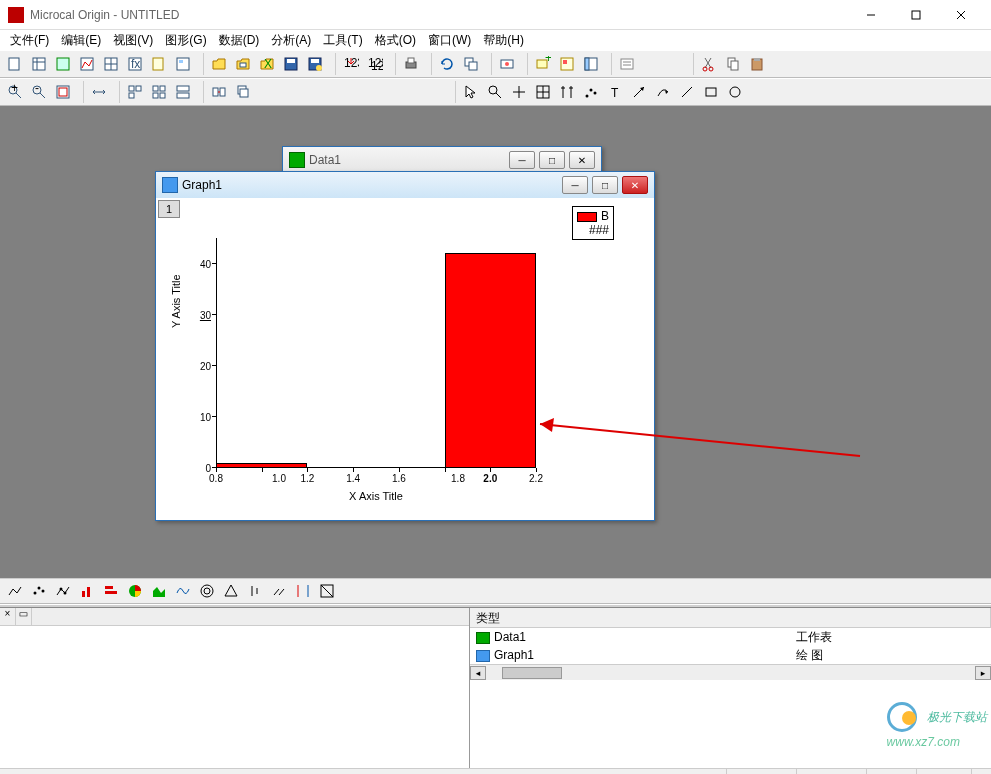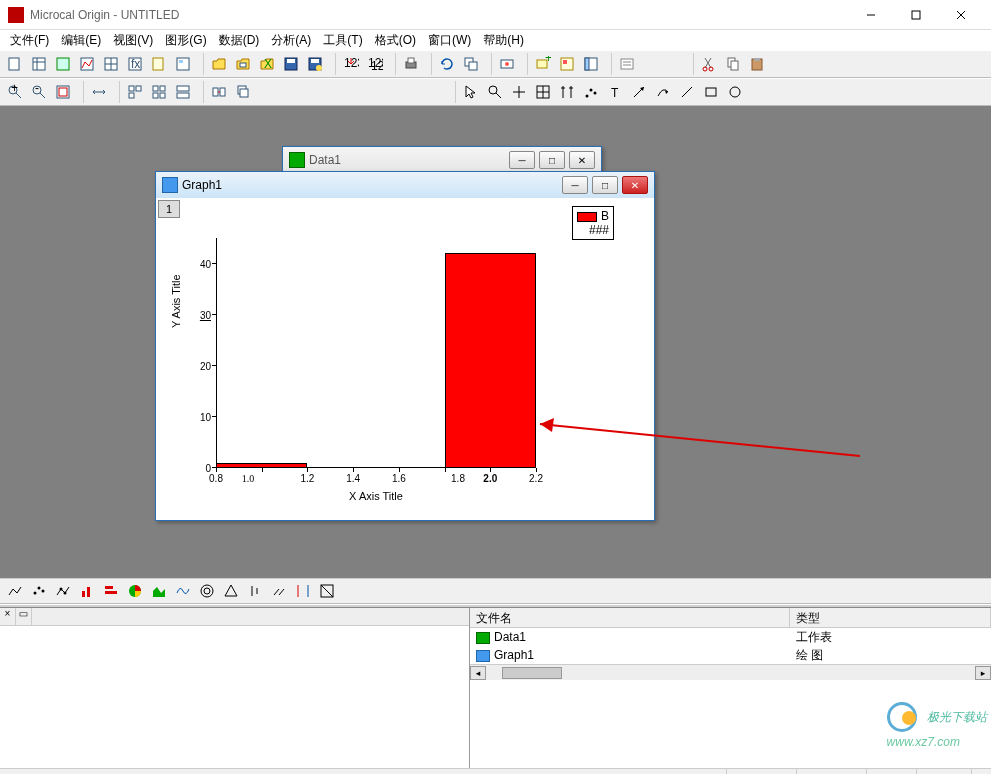--- a/index.html
+++ b/index.html
@@ -458,21 +458,21 @@
           <span class="tick-y" style="bottom: 45.1111px;">10</span>
           <div style="position: absolute; left: -4px; width: 4px; height: 1px; background: rgb(0, 0, 0); bottom: 51.1111px;"></div>
           <span class="tick-y" style="bottom: 96.2222px;">20</span>
           <div style="position: absolute; left: -4px; width: 4px; height: 1px; background: rgb(0, 0, 0); bottom: 102.222px;"></div>
           <span class="tick-y" style="bottom: 147.333px; text-decoration: underline;">30</span>
           <div style="position: absolute; left: -4px; width: 4px; height: 1px; background: rgb(0, 0, 0); bottom: 153.333px;"></div>
           <span class="tick-y" style="bottom: 198.444px;">40</span>
           <div style="position: absolute; left: -4px; width: 4px; height: 1px; background: rgb(0, 0, 0); bottom: 204.444px;"></div>
           <span class="tick-x" style="left: 0px;">0.8</span>
           <div style="position: absolute; bottom: -4px; height: 4px; width: 1px; background: rgb(0, 0, 0); left: 0px;"></div>
-          <span class="tick-x" style="left: 32px; font-family: Liberation Serif, serif;">1.0</span>
+          <span class="tick-x" style="left: 63px;">1.0</span>
           <div style="position: absolute; bottom: -4px; height: 4px; width: 1px; background: rgb(0, 0, 0); left: 45.7143px;"></div>
           <span class="tick-x" style="left: 91.4286px;">1.2</span>
           <div style="position: absolute; bottom: -4px; height: 4px; width: 1px; background: rgb(0, 0, 0); left: 91.4286px;"></div>
           <span class="tick-x" style="left: 137.143px;">1.4</span>
           <div style="position: absolute; bottom: -4px; height: 4px; width: 1px; background: rgb(0, 0, 0); left: 137.143px;"></div>
           <span class="tick-x" style="left: 182.857px;">1.6</span>
           <div style="position: absolute; bottom: -4px; height: 4px; width: 1px; background: rgb(0, 0, 0); left: 182.857px;"></div>
           <span class="tick-x" style="left: 242px;">1.8</span>
           <div style="position: absolute; bottom: -4px; height: 4px; width: 1px; background: rgb(0, 0, 0); left: 228.571px;"></div>
           <span class="tick-x" style="left: 274.286px; font-weight: bold;">2.0</span>
@@ -579,21 +579,20 @@
 
 <div class="bottom-panes">
   <div class="tree-pane">
     <div class="tree-head">
       <div class="xbtn">×</div>
       <div class="xbtn">▭</div>
     </div>
   </div>
   <div class="list-pane">
     <div class="list-head">
-      <div class="col" style="width:320px">文件名</div>
       <div class="col" style="flex:1">类型</div>
     </div>
     <div class="list-body">
       <div class="row">
         <div class="cell" style="width:320px"><span class="wicon ws"></span><span>Data1</span></div>
         <div class="cell">工作表</div>
       </div>
       <div class="row">
         <div class="cell" style="width:320px"><span class="wicon gr"></span><span>Graph1</span></div>
         <div class="cell">绘 图</div>

